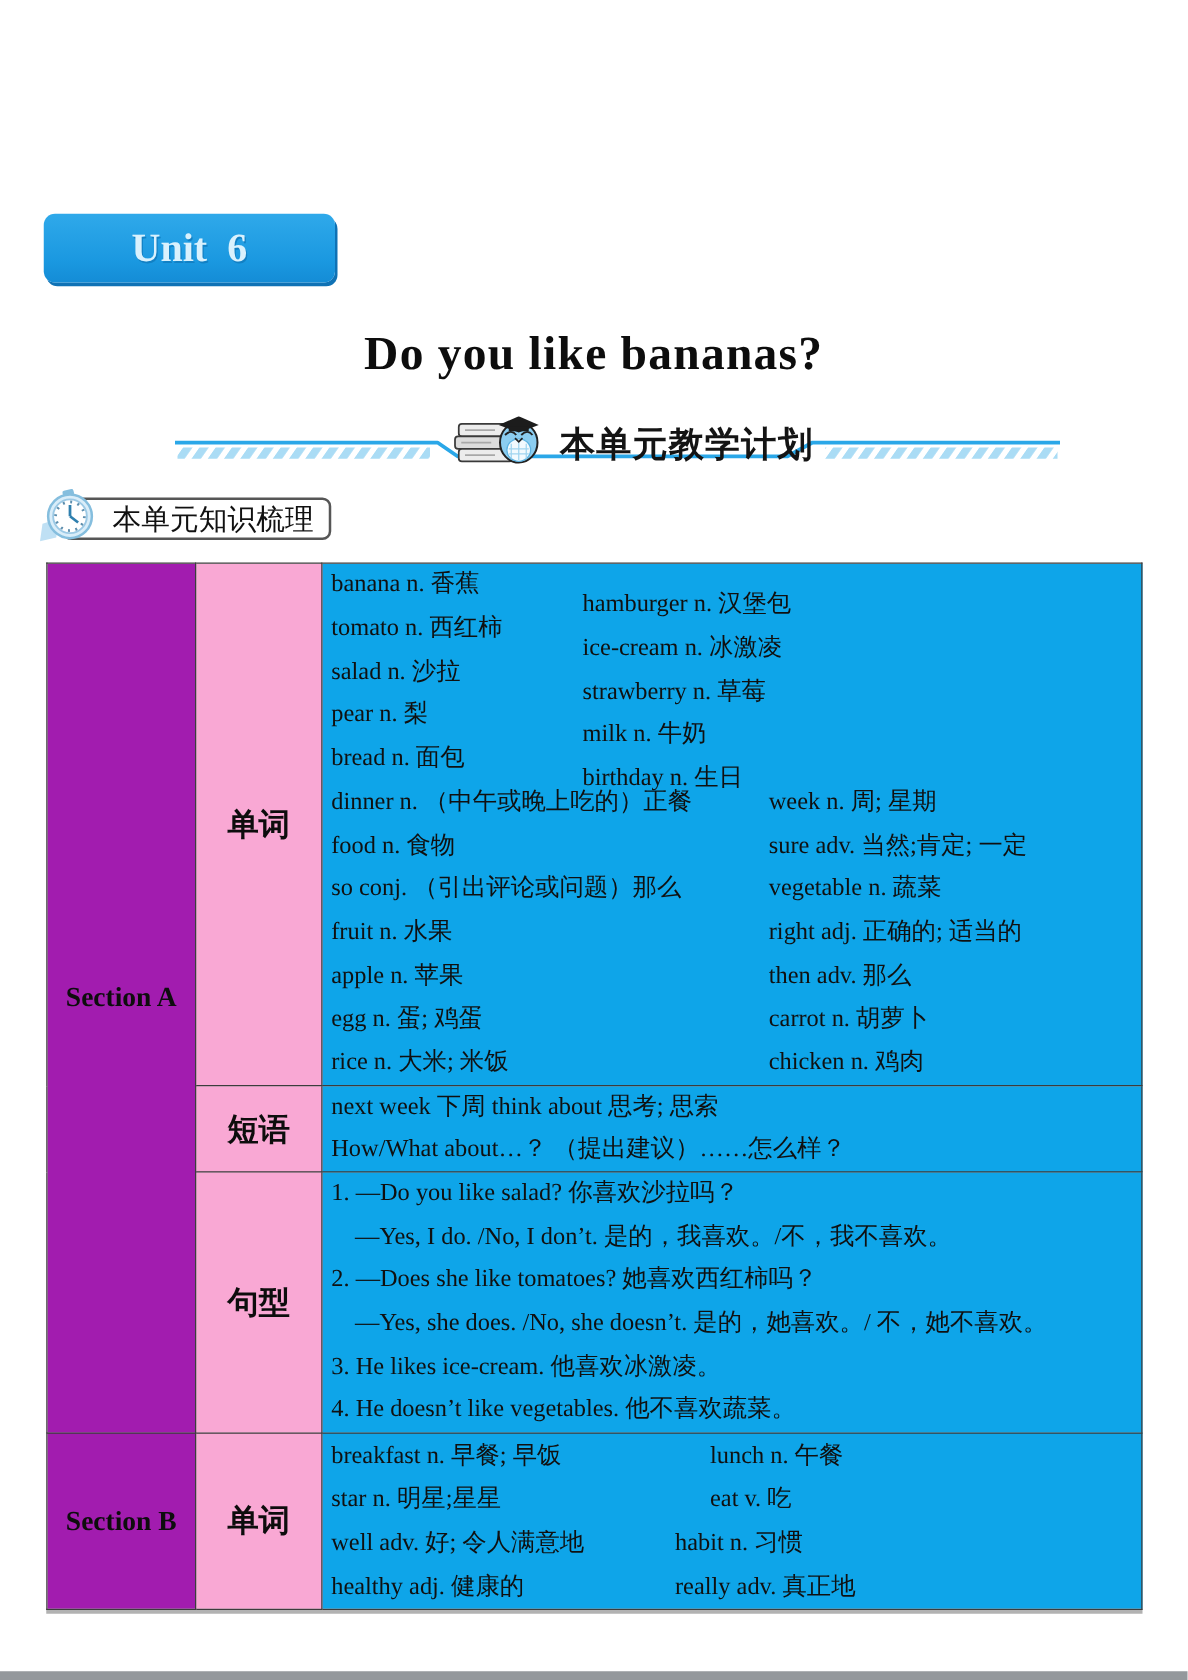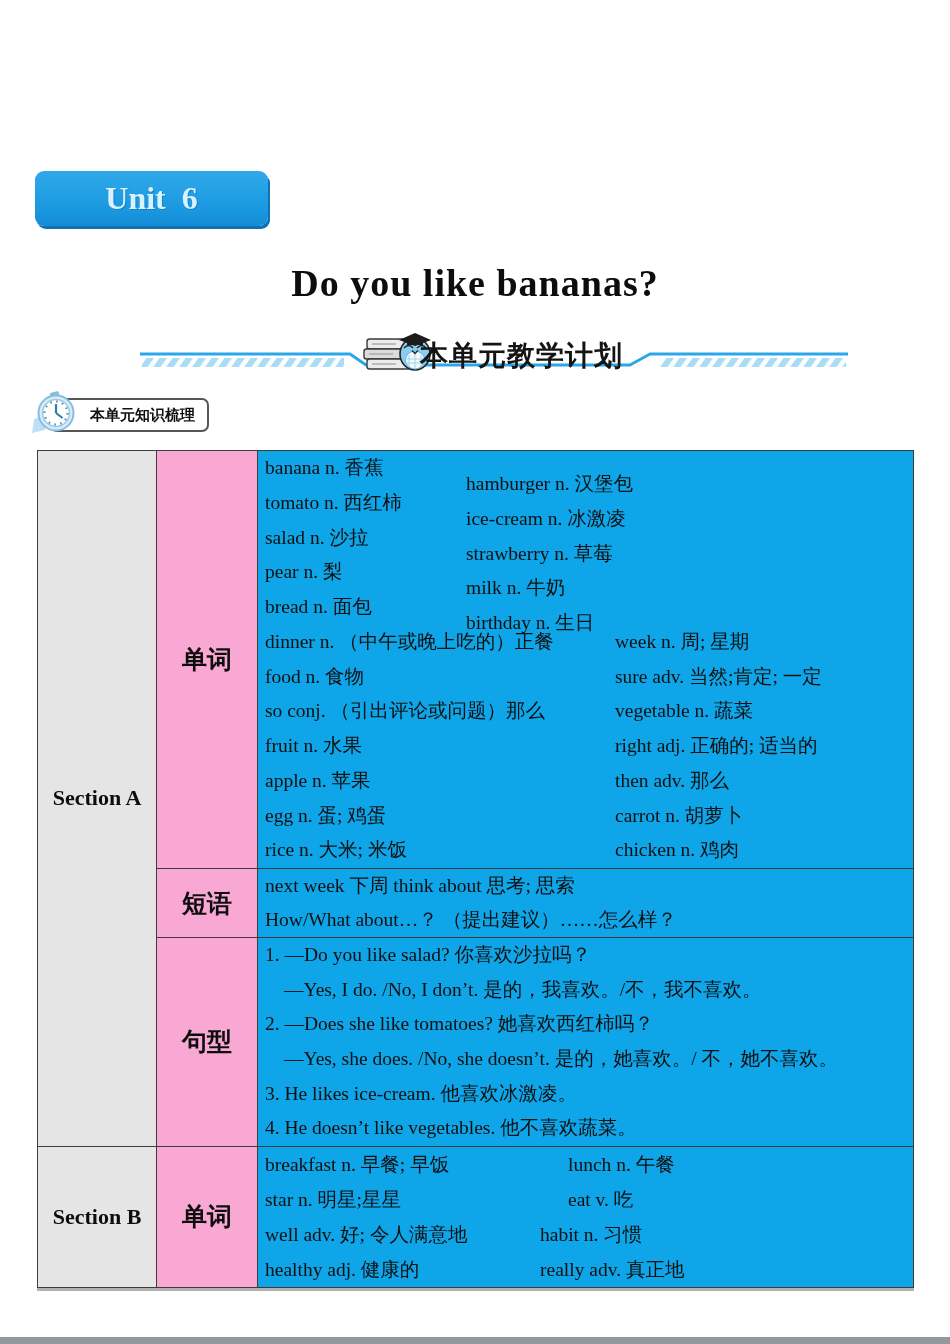--- a/index.html
+++ b/index.html
@@ -19,38 +19,38 @@
     font-family:"Liberation Serif",serif;text-shadow:1px 1px 0 #1280c4;
   }
   
   .page-title{
     position:absolute;left:0;top:261px;width:950px;text-align:center;
     font-size:38px;font-weight:bold;color:#0d0d0d;letter-spacing:1px;
   }
   
   .banner-svg{position:absolute;left:138px;top:333px;}
   .banner-label{
-    position:absolute;left:420px;top:337px;
+    position:absolute;left:448px;top:337px;
     font-family:"Liberation Sans",sans-serif;font-weight:bold;
     font-size:28px;color:#141414;letter-spacing:1px;
   }
   
   .km-box{
     position:absolute;left:50px;top:398px;height:34px;box-sizing:border-box;
     border:2px solid #565656;border-radius:7px;background:#ffffff;
     padding:0 12px 0 38px;display:flex;align-items:center;
-    font-family:"Liberation Sans",sans-serif;font-weight:bold;font-size:15px;color:#111;
+    font-family:"Liberation Sans",sans-serif;font-weight:normal;font-size:23px;color:#111;
   }
   .km-clock{position:absolute;left:30px;top:391px;z-index:2;}
   
   .sheet{position:absolute;left:37px;top:450px;box-shadow:0 3px 0 #b2b2b2;}
   table{border-collapse:collapse;}
   td{border:1.5px solid #3c3c3c;padding:0;}
   td.c1{
-    width:118px;background:#e5e5e5;text-align:center;vertical-align:middle;
+    width:118px;background:#a21caf;text-align:center;vertical-align:middle;
     font-weight:bold;font-size:22px;color:#0d0d0d;
   }
   td.c2{
     width:100px;background:#f9a8d4;text-align:center;vertical-align:middle;
     font-family:Liberation Serif, serif;font-weight:bold;font-size:25px;color:#0d0d0d;
   }
   td.c3{width:655px;background:#0ea5e9;vertical-align:top;font-size:19.5px;}
   .vl{position:relative;padding-left:7px;}
   .words-a .vl{height:34.75px;line-height:34.75px;}
   .vl .r{position:absolute;top:0;left:357px;white-space:nowrap;}

